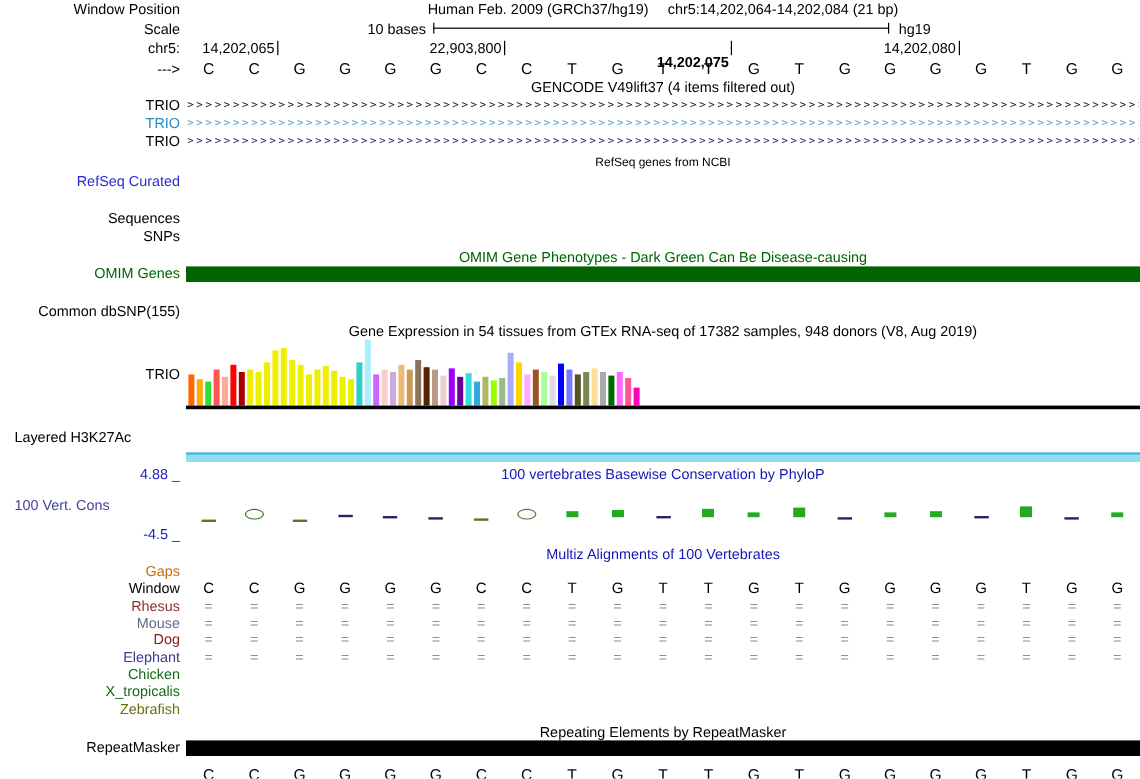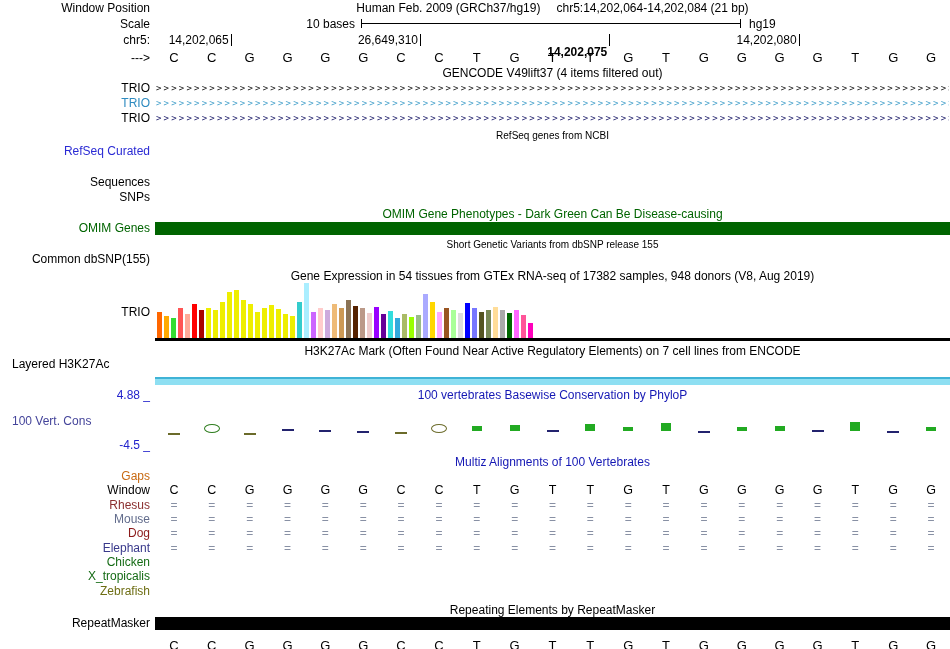--- a/index.html
+++ b/index.html
@@ -40,21 +40,21 @@
   <div class="rlabel" style="top:17px;left:205px;width:150px">10 bases</div>
   <div class="tick" style="left:361px;top:19px;height:9px"></div>
   <div class="hline" style="left:361px;top:23px;width:380px"></div>
   <div class="tick" style="left:740px;top:19px;height:9px"></div>
   <div style="position:absolute;left:749px;top:17px">hg19</div>
 
   <div class="rlabel" style="top:33px">chr5:</div>
   <div id="coords">
       <span class="rlabel" style="left: 138.714px; width: 90px; top: 0px;">14,202,065</span>
       <div class="tick" style="left: 230.714px; top: 1px; height: 12px;"></div>
-      <span class="rlabel" style="left: 328px; width: 90px; top: 0px;">26,649,310</span>
+      <span class="rlabel" style="left: 328px; width: 90px; top: 0px;">22,903,800</span>
       <div class="tick" style="left: 420px; top: 1px; height: 12px;"></div>
       <span class="rlabel" style="left: 517.286px; width: 90px; top: 12px; font-weight: bold;">14,202,075</span>
       <div class="tick" style="left: 609.286px; top: 1px; height: 12px;"></div>
       <span class="rlabel" style="left: 706.571px; width: 90px; top: 0px;">14,202,080</span>
       <div class="tick" style="left: 798.571px; top: 1px; height: 12px;"></div>
     </div>
 
   <div class="rlabel" style="top:51px">---&gt;</div>
   <div id="bases-top">
       <span class="base-letter" style="left: 173.929px; top: 0px;">C</span>
@@ -93,21 +93,20 @@
   <div class="ctitle small" style="top:130px">RefSeq genes from NCBI</div>
   <div class="rlabel" style="top: 144px; color: rgb(42, 42, 212);" id="refseq-label">RefSeq Curated</div>
 
   <div class="rlabel" style="top:175px">Sequences</div>
   <div class="rlabel" style="top:190px">SNPs</div>
 
   <div class="ctitle" style="top: 207px; color: rgb(0, 100, 0);" id="omim-title">OMIM Gene Phenotypes - Dark Green Can Be Disease-causing</div>
   <div class="rlabel" style="top: 222px; line-height: 13px; color: rgb(0, 100, 0);" id="omim-label">OMIM Genes</div>
   <div class="bar-full" style="top: 222px; height: 13px; background: rgb(0, 100, 0);" id="omim-bar"></div>
 
-  <div class="ctitle small" style="top:239px">Short Genetic Variants from dbSNP release 155</div>
   <div class="rlabel" style="top:252px">Common dbSNP(155)</div>
 
   <div class="ctitle" style="top:269px">Gene Expression in 54 tissues from GTEx RNA-seq of 17382 samples, 948 donors (V8, Aug 2019)</div>
   <div class="rlabel" style="top:305px">TRIO</div>
   <div id="gtex-bars">
       <div class="gtex-bar" style="height: 26px; background: rgb(255, 102, 0);"></div>
       <div class="gtex-bar" style="height: 22px; background: rgb(255, 170, 0);"></div>
       <div class="gtex-bar" style="height: 20px; background: rgb(51, 221, 51);"></div>
       <div class="gtex-bar" style="height: 30px; background: rgb(255, 85, 85);"></div>
       <div class="gtex-bar" style="height: 24px; background: rgb(255, 170, 153);"></div>
@@ -156,21 +155,20 @@
       <div class="gtex-bar" style="height: 28px; background: rgb(119, 136, 85);"></div>
       <div class="gtex-bar" style="height: 31px; background: rgb(255, 221, 153);"></div>
       <div class="gtex-bar" style="height: 28px; background: rgb(170, 170, 170);"></div>
       <div class="gtex-bar" style="height: 25px; background: rgb(0, 102, 0);"></div>
       <div class="gtex-bar" style="height: 28px; background: rgb(255, 102, 255);"></div>
       <div class="gtex-bar" style="height: 23px; background: rgb(255, 85, 153);"></div>
       <div class="gtex-bar" style="height: 15px; background: rgb(255, 0, 187);"></div>
     </div>
   <div class="bar-full" style="top: 338px; height: 3px; background: rgb(0, 0, 0);" id="gtex-baseline"></div>
 
-  <div class="ctitle" style="top:344px">H3K27Ac Mark (Often Found Near Active Regulatory Elements) on 7 cell lines from ENCODE</div>
   <div class="llabel" style="top:357px">Layered H3K27Ac</div>
   <div class="bar-full" style="top: 377px; height: 2px; background: rgb(63, 179, 214);" id="h3k-edge"></div>
   <div class="bar-full" style="top: 379px; height: 6px; background: rgb(142, 223, 242);" id="h3k-band"></div>
 
   <div class="ctitle" style="top: 388px; color: rgb(20, 23, 180);" id="phylop-title">100 vertebrates Basewise Conservation by PhyloP</div>
   <div class="rlabel" style="top: 388px; color: rgb(34, 34, 204);" id="phylop-max">4.88 _</div>
   <div class="llabel" style="top: 414px; color: rgb(68, 68, 154);" id="phylop-label">100 Vert. Cons</div>
   <div class="rlabel" style="top: 438px; color: rgb(34, 34, 204);" id="phylop-min">-4.5 _</div>
   <div id="phylop-marks">
       <div style="position: absolute; left: 167.929px; top: 433px; width: 12px; height: 2px; background: rgb(107, 107, 42);"></div>

